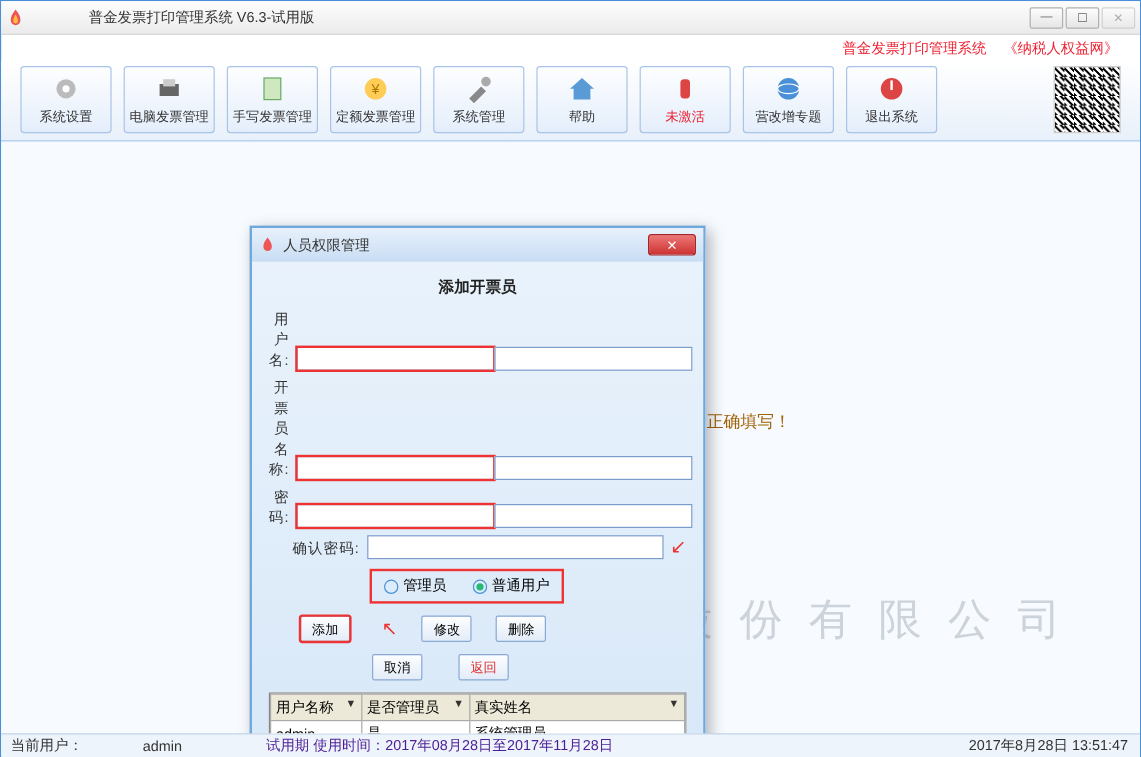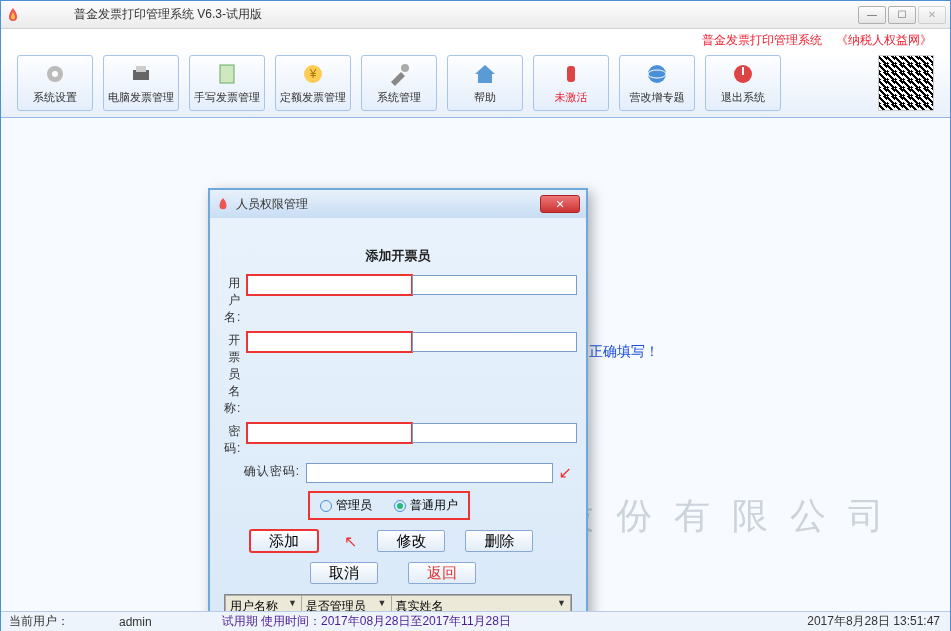--- a/index.html
+++ b/index.html
@@ -20,49 +20,49 @@
 .toolbar { display:flex; gap:10px; padding:4px 16px 6px; border-bottom:1px solid #93b8e6; background:linear-gradient(#fff,#e8f0fa); }
 .tool-btn { width:76px; height:56px; border:1px solid #a8c4e8; background:linear-gradient(#fdfeff,#e4eefb); display:flex; flex-direction:column; align-items:center; justify-content:center; gap:4px; border-radius:3px; cursor:pointer; }
 .tool-btn .ticon { width:24px; height:24px; display:flex; align-items:center; justify-content:center; }
 .tool-btn .tlabel { font-size:11px; color:#333; }
 .tool-btn .tlabel.red { color:#e23; }
 
 .qr { width:56px; height:56px; background:#fff; border:1px solid #ccc; margin-left:auto; background-image: repeating-linear-gradient(45deg,#000 0 2px,#fff 2px 4px); background-size:8px 8px; }
 
 .workspace { position:relative; height:calc(100% - 28px - 22px - 66px - 20px); background:#f7fbff; overflow:hidden; }
 .bg-text { position:absolute; right:60px; bottom:70px; font-size:36px; color:#ccd3da; letter-spacing:6px; }
-.side-note { position:absolute; left:588px; top:225px; color:#1d4ed8; font-size:14px; }
+.side-note { position:absolute; left:588px; top:225px; color:#a16207; font-size:14px; }
 
 .statusbar { height:20px; background:#eef4fb; border-top:1px solid #b8cde8; display:flex; align-items:center; font-size:12px; }
 .statusbar .sb-left { padding-left:8px; color:#333; }
 .statusbar .sb-user { margin-left:50px; color:#333; }
 .statusbar .sb-trial { margin-left:70px; color:#4c1d95; }
 .statusbar .sb-right { margin-left:auto; padding-right:10px; color:#333; }
 
 
 .dialog { position:absolute; left:207px; top:70px; width:380px; background:linear-gradient(#eaf3fc,#d8e8f8); border:2px solid #6fa8dc; box-shadow:4px 4px 12px rgba(0,0,0,.3); }
 .dialog .dlg-title { height:28px; background:linear-gradient(#e8f1fb,#c8ddf4); display:flex; align-items:center; padding:0 6px; }
 .dlg-title .dlg-icon{ width:14px; height:14px; margin-right:6px;}
 .dlg-title .dlg-text{ font-size:12px; color:#333; flex:1;}
 .dlg-close{ width:40px; height:18px; background:linear-gradient(#e77,#c33); border:1px solid #a22; border-radius:3px; color:#fff; display:flex; align-items:center; justify-content:center; font-size:11px;}
 
 .dlg-body{ padding:8px 14px 12px; }
-.dlg-heading{ text-align:center; font-weight:bold; font-size:13px; margin:21px 0 10px; color:#222;}
-.form-row{ display:flex; align-items:flex-start; margin:6px 0; }
+.dlg-heading{ text-align:center; font-weight:bold; font-size:13px; margin:4px 0 10px; color:#222;}
+.form-row{ display:flex; align-items:flex-end; margin:6px 0; }
 .form-row label{ width:76px; text-align:right; margin-right:6px; color:#333; letter-spacing:1px;}
 .form-row input[type=text],.form-row input[type=password]{ flex:1; height:20px; border:1px solid #7a9ccb; background:#fff; padding:0 4px; font-size:12px;}
 .hl-red{ outline:2px solid #e33; outline-offset:-1px; }
 .hl-red-box{ border:2px solid #e33; padding:4px 10px; display:inline-flex; gap:22px; }
 .radio-row{ margin:8px 0 10px 84px; }
 .radio-item{ display:inline-flex; align-items:center; gap:4px; font-size:12px;}
 .radio-dot{ width:12px; height:12px; border:1px solid #4a90d9; border-radius:50%; display:inline-flex; align-items:center; justify-content:center;}
 .radio-dot.sel::after{ content:""; width:6px; height:6px; background:#2b7; border-radius:50%; }
 
 .btn-row{ display:flex; gap:20px; margin:6px 0 6px 26px;}
-.dlg-btn{ width:68px; height:22px; border:1px solid #8aa9d4; background:linear-gradient(#fdfeff,#e2ecf8); font-size:15px; display:flex; align-items:center; justify-content:center; cursor:pointer; border-radius:2px;}
+.dlg-btn{ width:42px; height:22px; border:1px solid #8aa9d4; background:linear-gradient(#fdfeff,#e2ecf8); font-size:11px; display:flex; align-items:center; justify-content:center; cursor:pointer; border-radius:2px;}
 .btn-row2{ display:flex; gap:30px; margin:10px 0 10px 86px;}
 .red-arrow{ color:#e33; font-size:16px; margin-left:6px; }
 
 .grid{ margin-top:8px; border:1px solid #888; background:#fff; }
 .grid table{ width:100%; border-collapse:collapse; font-size:12px;}
 .grid th,.grid td{ border:1px solid #aaa; padding:2px 4px; text-align:left; background:#fff;}
 .grid th{ background:#ece9d8; font-weight:normal; }
 .grid th .dd{ float:right; font-size:9px; color:#333;}
 
 .flame-icon{ width:14px; height:14px; }

